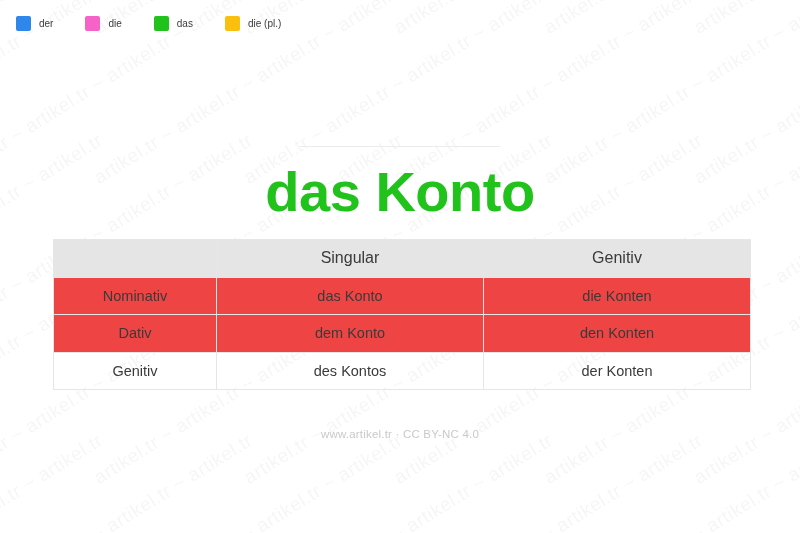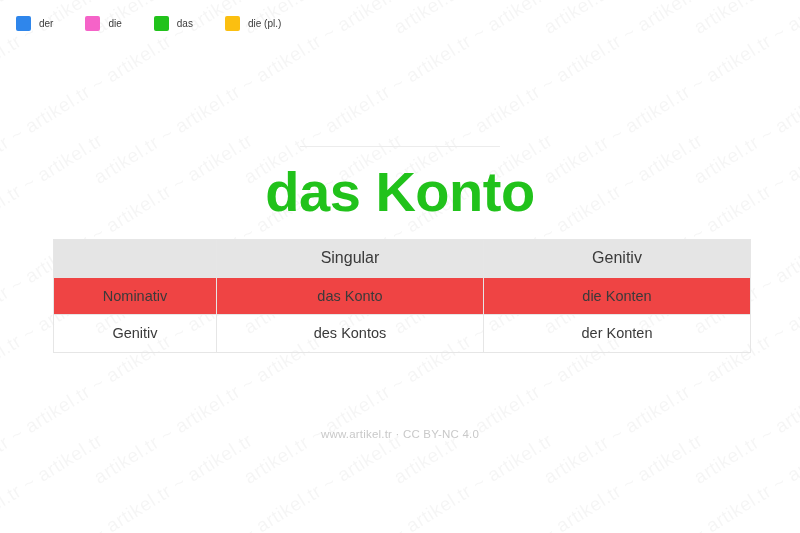--- a/index.html
+++ b/index.html
@@ -229,20 +229,25 @@
         <th>Singular</th>
         <th>Genitiv</th>
       </tr>
     </thead>
     <tbody>
       <tr class="striped">
         <td>Nominativ</td>
         <td class="sg-nom">das Konto</td>
         <td class="pl-nom">die Konten</td>
       </tr>
+      <tr class="striped">
+        <td>Dativ</td>
+        <td>dem Konto</td>
+        <td>den Konten</td>
+      </tr>
       <tr>
         <td>Genitiv</td>
         <td>des Kontos</td>
         <td>der Konten</td>
       </tr>
     </tbody>
   </table>
 
   <div id="footer">www.artikel.tr · CC BY-NC 4.0</div>
 

